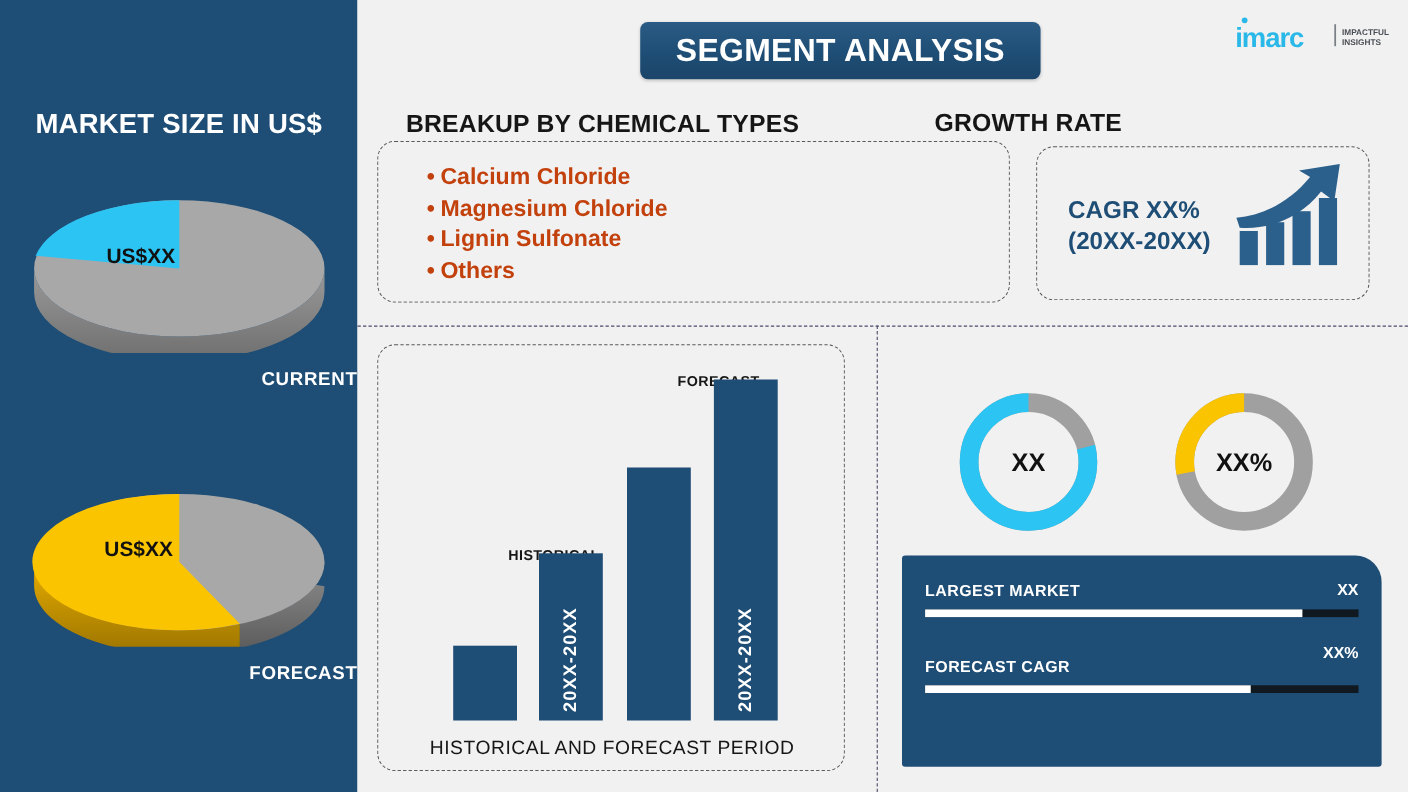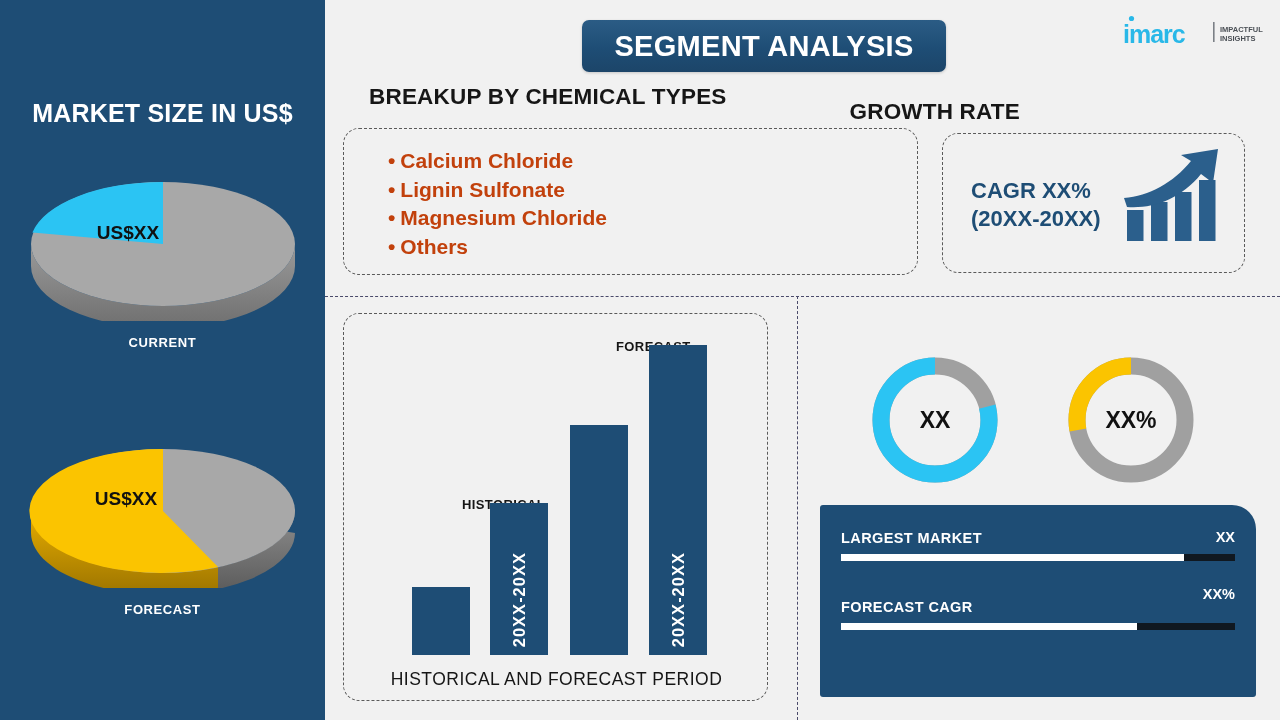--- a/index.html
+++ b/index.html
@@ -14,22 +14,22 @@
     position:absolute; left:0; top:0; width:325px; height:720px;
     background:#1e4d75;
   }
   #sidebar-title{
     position:absolute; left:0; top:99px; width:325px;
     text-align:center; color:#ffffff;
     font-size:25px; font-weight:bold; letter-spacing:.2px;
   }
   .pie-wrap{ position:absolute; left:0; width:325px; }
   .pie-label{
-    width:325px; text-align:center; color:#ffffff;
-    font-size:13px; font-weight:bold; letter-spacing:.6px;
+    width:325px; text-align:right; color:#ffffff;
+    font-size:17px; font-weight:bold; letter-spacing:.6px;
   }
   .pie-svg{ display:block; margin:0 auto; }
   
   #main{
     position:absolute; left:325px; top:0; width:955px; height:720px;
     background:#f1f1f1;
   }
   #title-badge{
     position:absolute; left:257px; top:20px; width:364px; height:52px;
     background:linear-gradient(180deg,#2b5c85 0%,#1e4d75 55%,#1c4569 100%);
@@ -38,21 +38,21 @@
     color:#ffffff; font-size:29px; font-weight:bold; letter-spacing:.3px;
     box-shadow:0 1px 3px rgba(0,0,0,.18);
   }
   
   #logo{ position:absolute; right:15px; top:12px; width:148px; height:44px; }
   
   .sec-head{
     position:absolute; color:#161616;
     font-size:22.5px; font-weight:bold; letter-spacing:.2px;
   }
-  #head-breakup{ left:44px; top:84px; }
+  #head-breakup{ left:44px; top:100px; }
   #head-growth { left:345px; top:99px; width:350px; text-align:right; }
   
   .dashed-card{
     position:absolute;
     border:1.4px dashed #5a5a5a;
     border-radius:16px;
     background:#f1f1f1;
   }
   #card-breakup{ left:18px; top:128px; width:575px; height:147px; }
   #card-growth { left:617px; top:133px; width:303px; height:140px; }
@@ -188,22 +188,22 @@
     <text x="6" y="31" font-family="Liberation Sans, sans-serif" font-size="25" font-weight="bold" fill="#29b8e8" letter-spacing="-1">imarc</text>
     <rect x="96" y="10" width="1.6" height="20" fill="#7b8086"></rect>
     <text x="103" y="20" font-family="Liberation Sans, sans-serif" font-size="7.5" font-weight="bold" fill="#4a4f55">IMPACTFUL</text>
     <text x="103" y="29" font-family="Liberation Sans, sans-serif" font-size="7.5" font-weight="bold" fill="#4a4f55">INSIGHTS</text>
   </svg>
 
   <div class="sec-head" id="head-breakup">BREAKUP BY CHEMICAL TYPES</div>
   <div class="dashed-card" id="card-breakup">
     <div id="chem-list">
       <div class="chem-item"><span class="bul">•</span><span>Calcium Chloride</span></div>
+      <div class="chem-item"><span class="bul">•</span><span>Magnesium Chloride</span></div>
       <div class="chem-item"><span class="bul">•</span><span>Lignin Sulfonate</span></div>
-      <div class="chem-item"><span class="bul">•</span><span>Magnesium Chloride</span></div>
       <div class="chem-item"><span class="bul">•</span><span>Others</span></div>
     </div>
   </div>
 
   <div class="sec-head" id="head-growth">GROWTH RATE</div>
   <div class="dashed-card" id="card-growth">
     <div id="cagr-text">
       <div>CAGR XX%</div>
       <div>(20XX-20XX)</div>
     </div>

